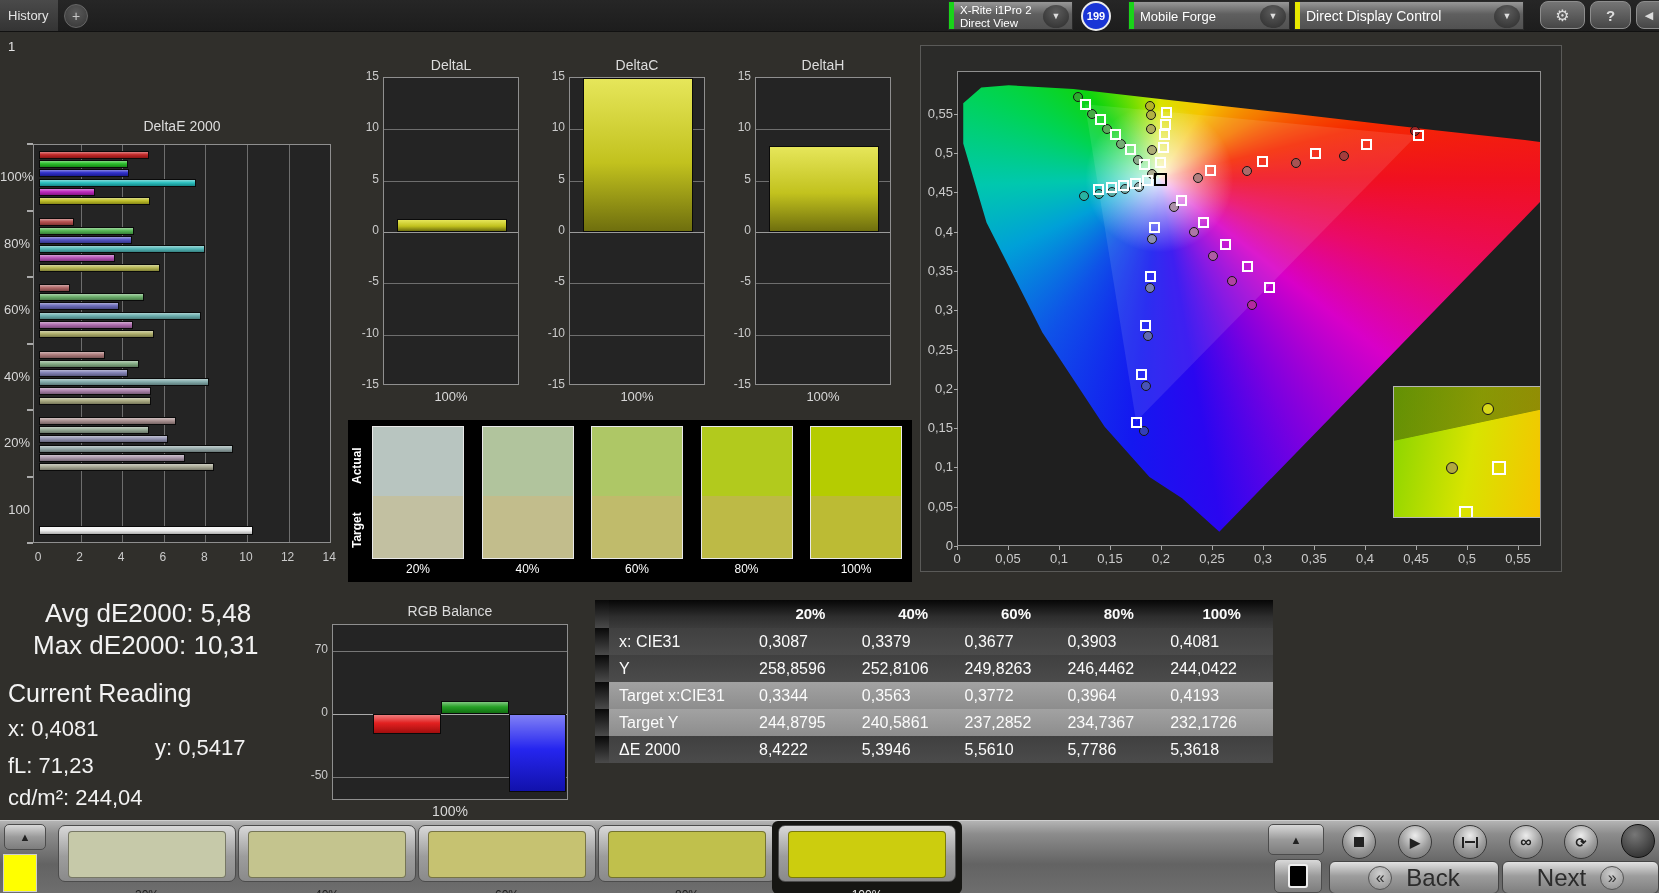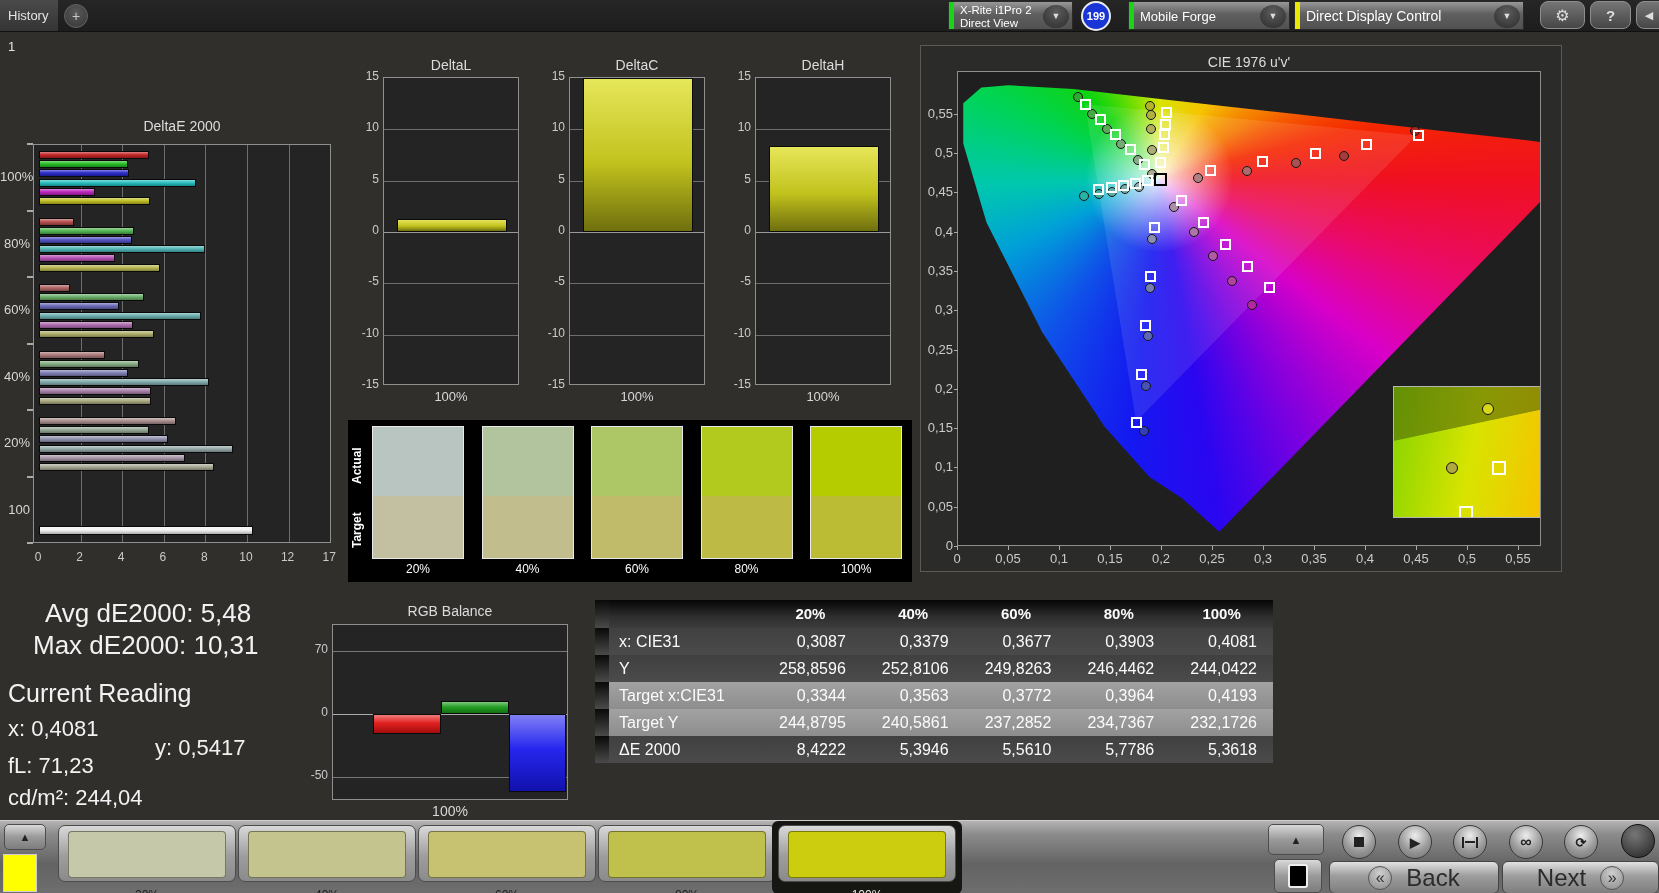--- a/index.html
+++ b/index.html
@@ -47,21 +47,21 @@
   #compare{position:absolute;left:348px;top:420px;width:564px;height:162px;background:#000;}
   .rotlab{position:absolute;left:2px;width:16px;color:#fff;font-size:12px;font-weight:bold;
           writing-mode:vertical-rl;transform:rotate(180deg);text-align:center;}
   
   #mtable{position:absolute;left:595px;top:600px;width:678px;}
   .trow{display:flex;height:27px;}
   .trow.head{height:28px;}
   .tcell{box-sizing:border-box;font-size:16px;line-height:27px;color:#fbfbfb;overflow:hidden;white-space:nowrap;}
   .gut{width:14px;background:linear-gradient(#090909,#4a4a4a);}
   .lab{width:150px;padding-left:10px;}
-  .val{width:102.8px;text-align:right;padding-right:16px;}
+  .val{width:102.8px;text-align:left;padding-right:16px;}
   .head .val{text-align:center;padding-right:0;font-weight:bold;font-size:15px;line-height:28px;}
   
   #bottombar{position:absolute;left:0;top:820px;width:1659px;height:73px;
      background:linear-gradient(180deg,#b4b4b4,#8c8c8c 18%,#636363 60%,#6e6e6e);border-top:1px solid #cfcfcf;box-sizing:border-box;}
   .patch-plate{position:absolute;top:0;height:73px;background:#161613;border-radius:6px;}
   .patchbtn{position:absolute;top:4px;height:57px;border-radius:7px;border:1px solid #4c4c4c;
      background:linear-gradient(#d9d9d9,#9d9d9d 55%,#8a8a8a);box-sizing:border-box;}
   .patchswatch{position:absolute;left:9px;top:5px;right:9px;height:45px;border-radius:4px;border:1px solid rgba(0,0,0,.4);}
   .patchlabel{position:absolute;top:62px;width:100%;text-align:center;font-size:12px;color:#1c1c1c;}
   .circbtn{position:absolute;width:34px;height:34px;border-radius:50%;border:1px solid #3a3a3a;box-sizing:border-box;
@@ -156,21 +156,21 @@
       <div style="position: absolute; border: 1px solid rgb(10, 10, 10); box-sizing: border-box; height: 9px; left: 5px; width: 214.24px; top: 380.5px; background: linear-gradient(rgba(255, 255, 255, 0.45), rgba(255, 255, 255, 0.06) 45%, rgba(0, 0, 0, 0.28)), rgb(242, 242, 242);"></div>
     </div>
   <div id="deltae-labels">
       <div style="position: absolute; top: 550px; width: 40px; text-align: center; font-size: 12px; color: rgb(203, 203, 203); left: 18px;">0</div>
       <div style="position: absolute; top: 550px; width: 40px; text-align: center; font-size: 12px; color: rgb(203, 203, 203); left: 59.6px;">2</div>
       <div style="position: absolute; top: 550px; width: 40px; text-align: center; font-size: 12px; color: rgb(203, 203, 203); left: 101.2px;">4</div>
       <div style="position: absolute; top: 550px; width: 40px; text-align: center; font-size: 12px; color: rgb(203, 203, 203); left: 142.8px;">6</div>
       <div style="position: absolute; top: 550px; width: 40px; text-align: center; font-size: 12px; color: rgb(203, 203, 203); left: 184.4px;">8</div>
       <div style="position: absolute; top: 550px; width: 40px; text-align: center; font-size: 12px; color: rgb(203, 203, 203); left: 226px;">10</div>
       <div style="position: absolute; top: 550px; width: 40px; text-align: center; font-size: 12px; color: rgb(203, 203, 203); left: 267.6px;">12</div>
-      <div style="position: absolute; top: 550px; width: 40px; text-align: center; font-size: 12px; color: rgb(203, 203, 203); left: 309.2px;">17</div>
+      <div style="position: absolute; top: 550px; width: 40px; text-align: center; font-size: 12px; color: rgb(203, 203, 203); left: 309.2px;">14</div>
       <div style="position: absolute; left: 27px; width: 6px; height: 2px; background: rgb(170, 170, 170); top: 143px;"></div>
       <div style="position: absolute; left: 27px; width: 6px; height: 2px; background: rgb(170, 170, 170); top: 209.5px;"></div>
       <div style="position: absolute; left: 27px; width: 6px; height: 2px; background: rgb(170, 170, 170); top: 276px;"></div>
       <div style="position: absolute; left: 27px; width: 6px; height: 2px; background: rgb(170, 170, 170); top: 342.5px;"></div>
       <div style="position: absolute; left: 27px; width: 6px; height: 2px; background: rgb(170, 170, 170); top: 409px;"></div>
       <div style="position: absolute; left: 27px; width: 6px; height: 2px; background: rgb(170, 170, 170); top: 475.5px;"></div>
       <div style="position: absolute; left: 27px; width: 6px; height: 2px; background: rgb(170, 170, 170); top: 542px;"></div>
       <div style="position: absolute; left: 0px; width: 30px; text-align: right; font-size: 13px; color: rgb(216, 216, 216); top: 169.25px;">100%</div>
       <div style="position: absolute; left: 0px; width: 30px; text-align: right; font-size: 13px; color: rgb(216, 216, 216); top: 235.75px;">80%</div>
       <div style="position: absolute; left: 0px; width: 30px; text-align: right; font-size: 13px; color: rgb(216, 216, 216); top: 302.25px;">60%</div>
@@ -235,21 +235,20 @@
       <div style="position: absolute; width: 28px; text-align: right; font-size: 12px; color: rgb(203, 203, 203); left: 723px; top: 325.667px;">-10</div>
       <div style="position: absolute; width: 28px; text-align: right; font-size: 12px; color: rgb(203, 203, 203); left: 723px; top: 377px;">-15</div>
       <div style="position: absolute; width: 136px; text-align: center; font-size: 13px; color: rgb(216, 216, 216); left: 755px; top: 389px;">100%</div>
       <div style="position: absolute; width: 28px; text-align: right; font-size: 12px; color: rgb(203, 203, 203); left: 300px; top: 642.143px;">70</div>
       <div style="position: absolute; width: 28px; text-align: right; font-size: 12px; color: rgb(203, 203, 203); left: 300px; top: 705px;">0</div>
       <div style="position: absolute; width: 28px; text-align: right; font-size: 12px; color: rgb(203, 203, 203); left: 300px; top: 767.857px;">-50</div>
       <div style="position: absolute; width: 236px; text-align: center; font-size: 14px; color: rgb(216, 216, 216); left: 332px; top: 803px;">100%</div>
     </div>
 
   <div id="cie-panel">
-    <div class="chart-title" style="left:36px;top:8px;width:584px;">CIE 1976 u'v'</div>
     <div id="cie-plot">
       <div id="horseshoe"></div>
       <div id="gamut-overlay"></div>
       <div id="whitepoint-glow"></div>
       <div id="cie-points">
           <div class="cie-circle" style="position: absolute; left: 234.7px; top: 100.58px; background: rgb(176, 128, 128);"></div>
           <div class="cie-circle" style="position: absolute; left: 283.66px; top: 93.506px; background: rgb(172, 106, 106);"></div>
           <div class="cie-circle" style="position: absolute; left: 332.62px; top: 85.646px; background: rgb(168, 82, 82);"></div>
           <div class="cie-circle" style="position: absolute; left: 380.56px; top: 78.572px; background: rgb(164, 60, 60);"></div>
           <div class="cie-circle" style="position: absolute; left: 451.96px; top: 54.206px; background: rgb(162, 40, 40);"></div>

